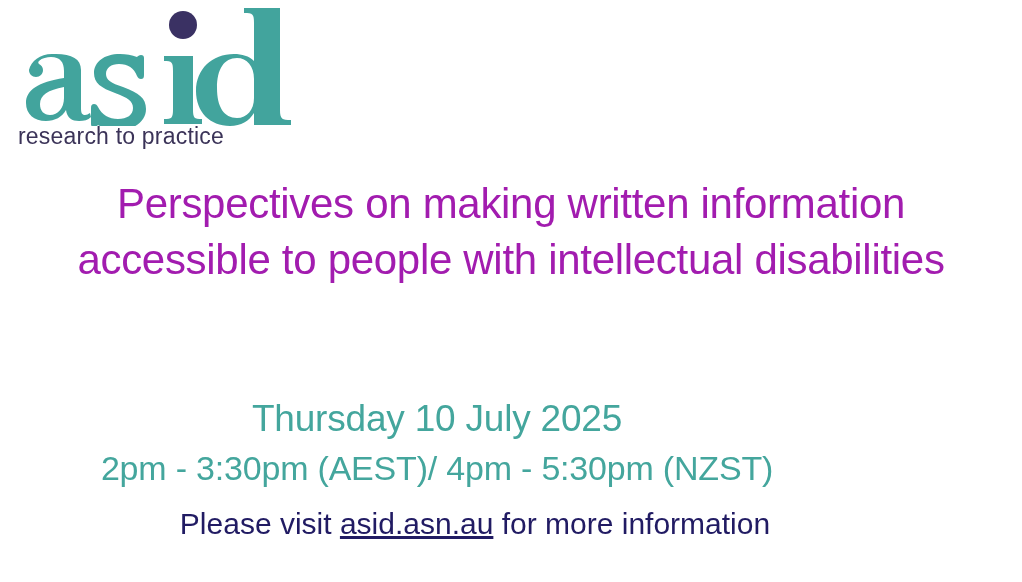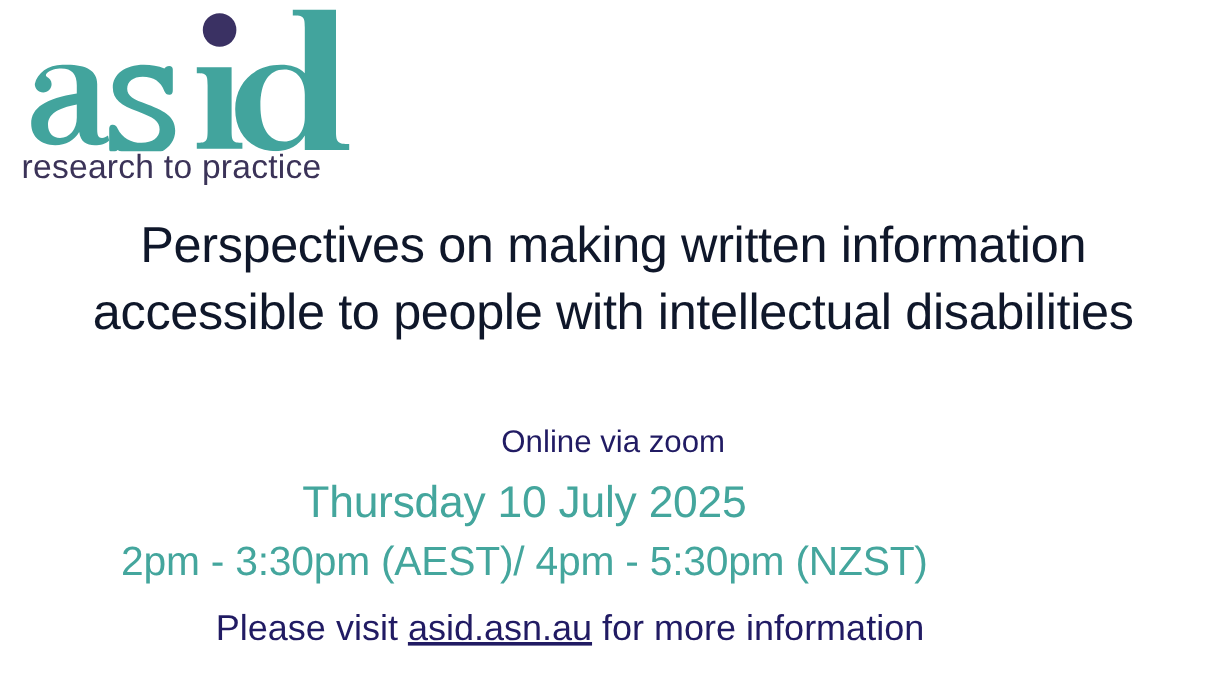--- a/index.html
+++ b/index.html
@@ -62,21 +62,21 @@
     width: 290px;
     height: 118px;
   }
   .logo-tagline {
     position: absolute;
     left: 2px;
     top: 117px;
     width: 290px;
     color: #3b3358;
     font-family: "Liberation Sans", sans-serif;
-    font-size: 28px;
+    font-size: 23px;
     font-weight: 400;
     letter-spacing: 0.2px;
     line-height: 1;
     white-space: nowrap;
   }
 
   
   .content {
     position: absolute;
     left: 0;
@@ -84,21 +84,21 @@
     width: 1022px;
     height: 582px;
   }
 
   .title {
     position: absolute;
     left: 61px;
     top: 176px;
     width: 900px;
     text-align: center;
-    color: #0f172a;
+    color: #a21caf;
     font-family: "Liberation Sans", sans-serif;
     font-size: 42px;
     font-weight: 400;
     line-height: 56px;
     letter-spacing: -0.3px;
   }
 
   .subtitle {
     position: absolute;
     left: 0;
@@ -184,21 +184,20 @@
     <svg style="position:absolute;left:0;top:0;width:290px;height:118px;" viewBox="0 0 290 118" xmlns="http://www.w3.org/2000/svg">
       <circle cx="167" cy="17" r="14" fill="#3a3163"></circle>
     </svg>
     <div class="logo-tagline">research to practice</div>
   </div>
 
   <div class="content">
 
     <div class="title">Perspectives on making written information accessible to people with intellectual disabilities</div>
 
-    <div class="subtitle">Online via zoom</div>
 
     <div class="date-line">Thursday 10 July 2025</div>
 
     <div class="time-line">2pm - 3:30pm (AEST)/ 4pm - 5:30pm (NZST)</div>
 
     <div class="footer-line">
       <span>Please visit </span><a class="link" href="#">asid.asn.au</a><span> for more information</span>
     </div>
 
   </div>

